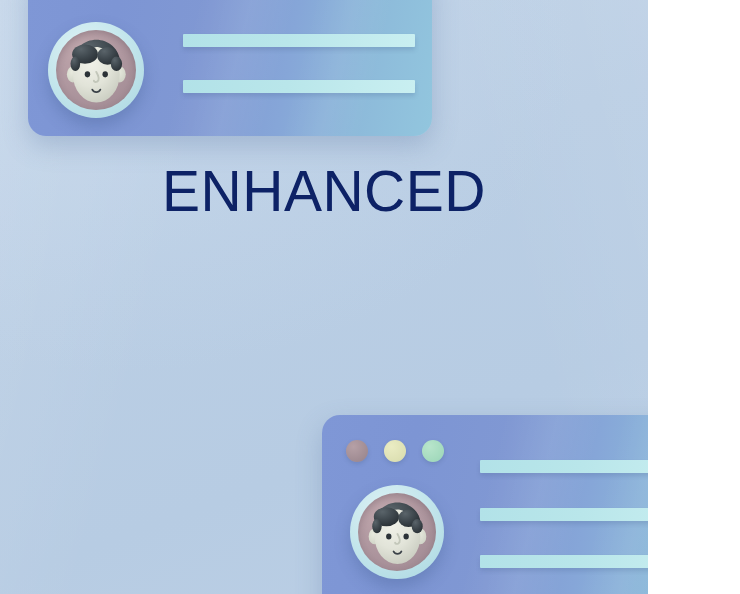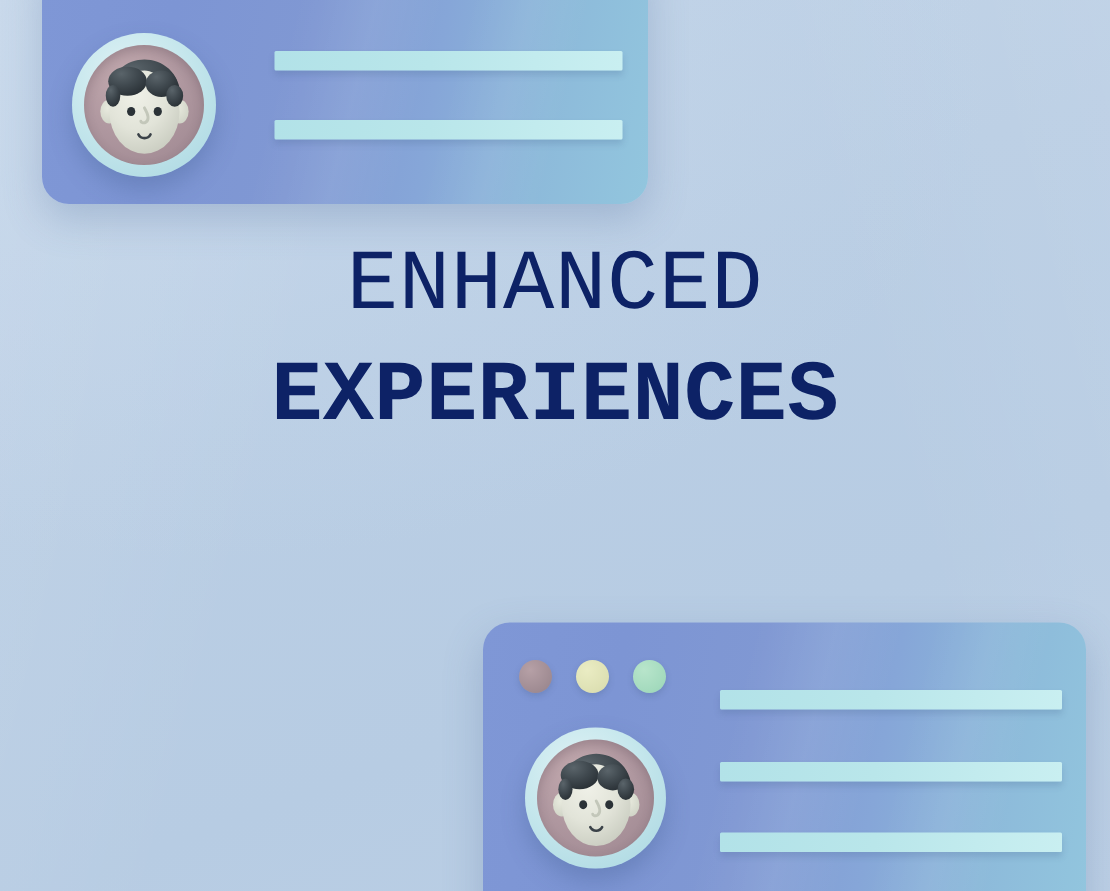--- a/index.html
+++ b/index.html
@@ -5,24 +5,24 @@
 <style>
   html, body {
     margin: 0;
     padding: 0;
     background: #ffffff;
   }
   * { box-sizing: border-box; }
 
   .canvas {
     position: relative;
-    width: 740px;
+    width: 648px;
     height: 594px;
     overflow: hidden;
-    font-family: Liberation Mono, monospace;
+    font-family: Liberation Sans, sans-serif;
     background:
       radial-gradient(130% 100% at 18% 8%, rgba(196,214,234,0.85) 0%, rgba(185,206,230,0.0) 55%),
       linear-gradient(160deg, #c2d4e8 0%, #bacee4 38%, #b7cce3 70%, #bbcfe5 100%);
     padding-left: 36px;
   }
 
   
   .bg-sheen {
     position: absolute;
     inset: 0;
@@ -198,21 +198,20 @@
         </svg>
       </div>
     </div>
 
     <div class="bar" style="left:155px; top:68px; width:232px;"></div>
     <div class="bar" style="left:155px; top:114px; width:232px;"></div>
   </div>
 
   <div class="headline">
     <div class="line-1">ENHANCED</div>
-    <div class="line-3">EXPERIENCES</div>
   </div>
 
   <div class="card" id="card-bottom">
 
     <div class="dots">
       <div class="dot dot-1"></div>
       <div class="dot dot-2"></div>
       <div class="dot dot-3"></div>
     </div>
 

